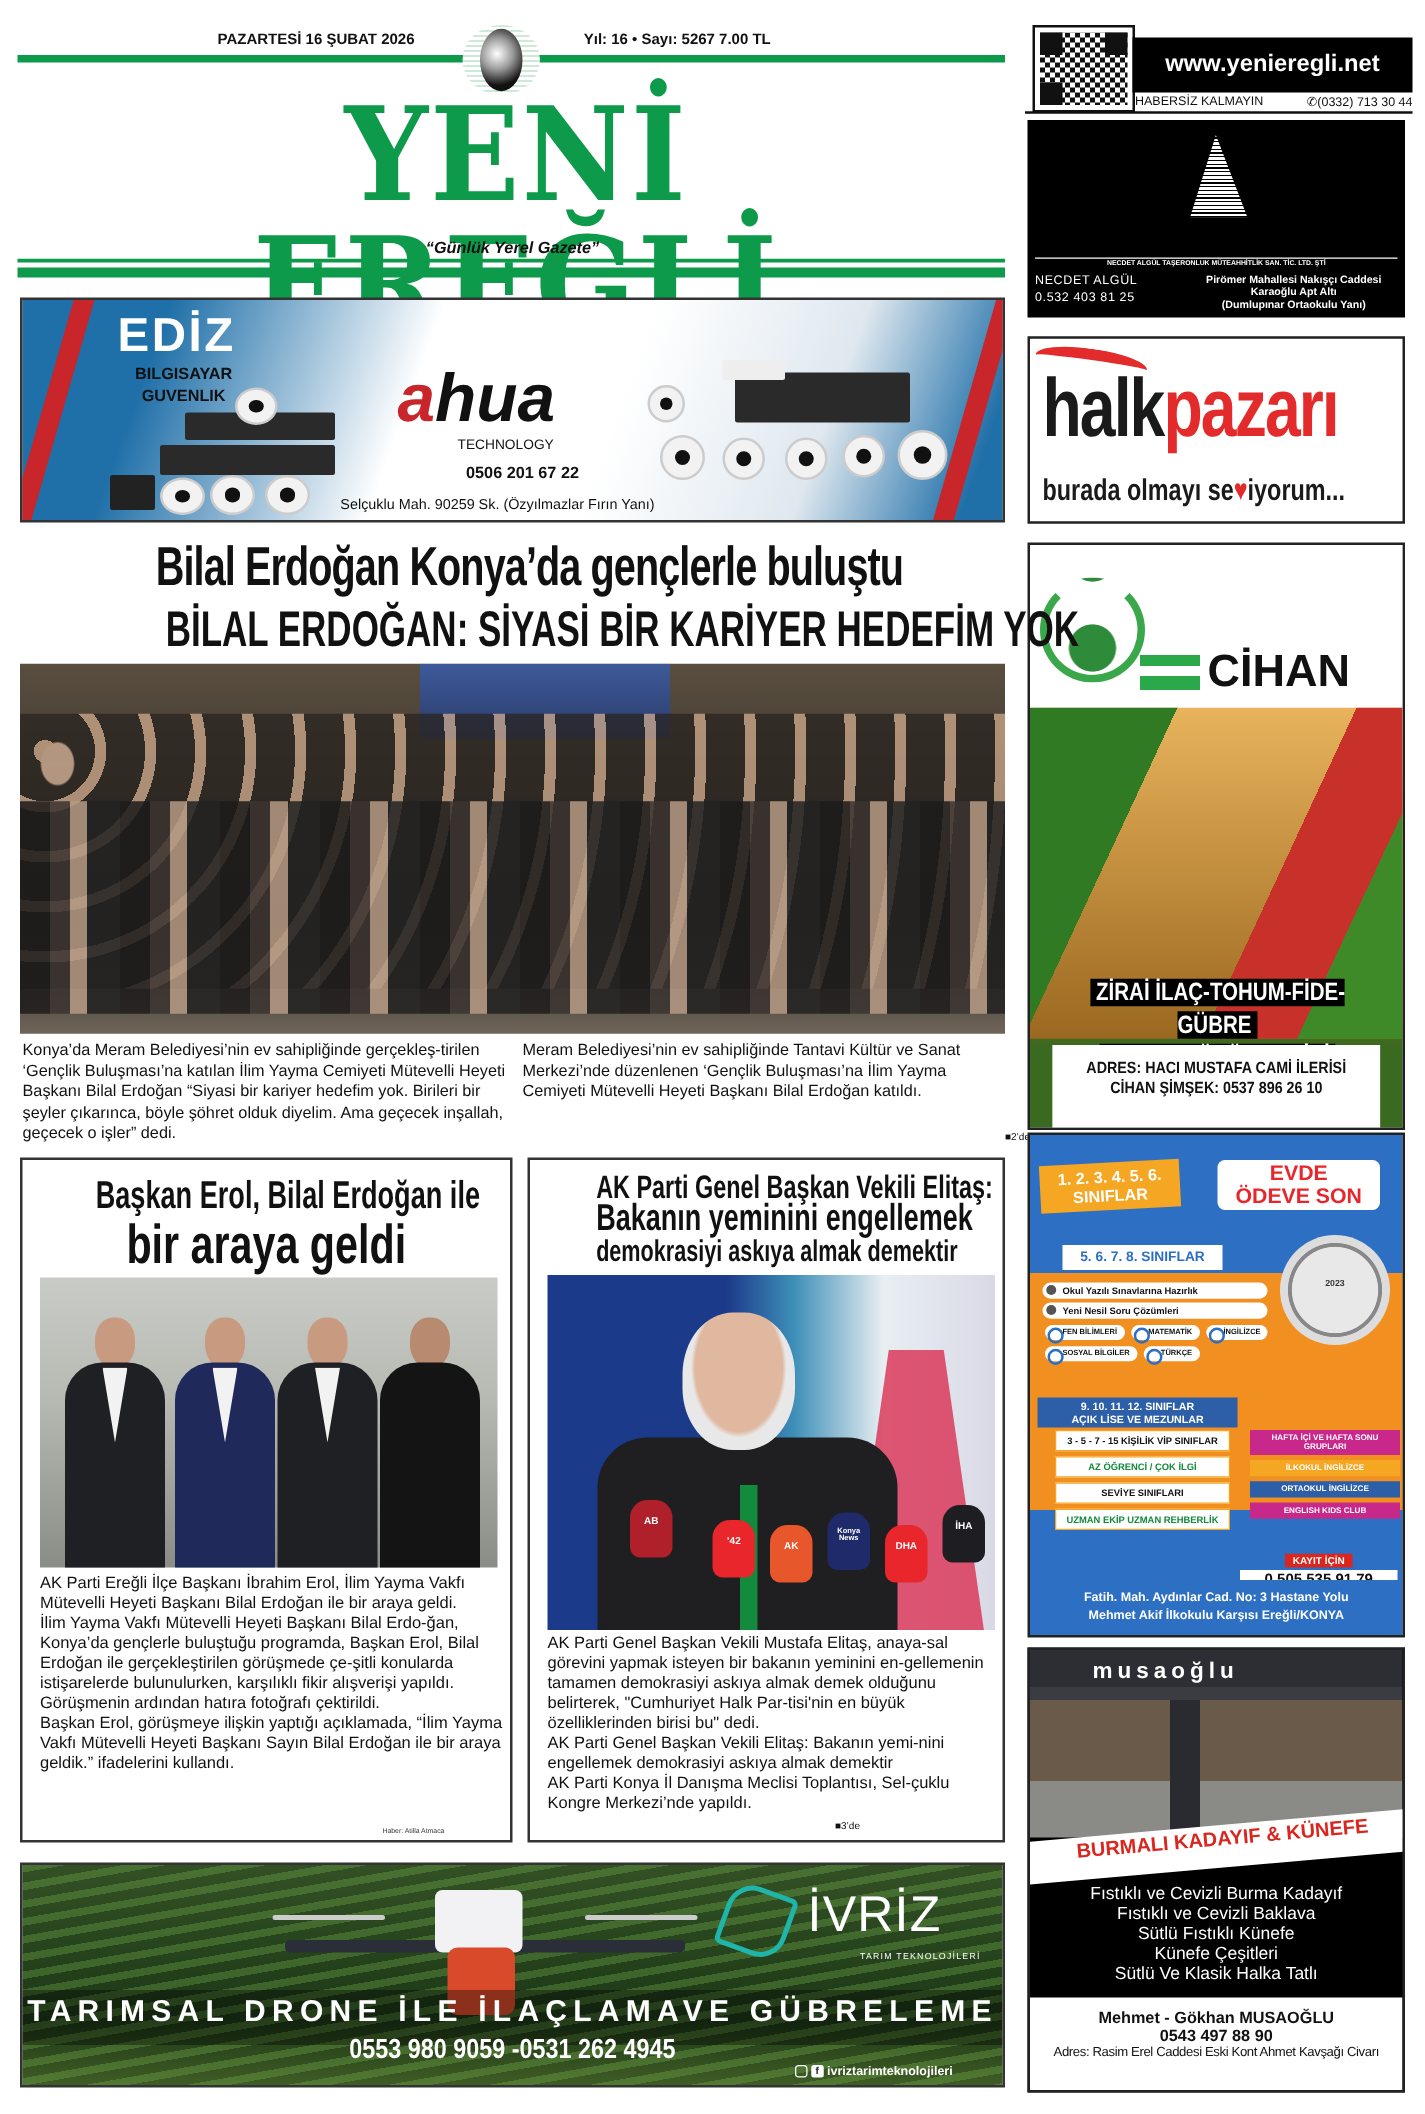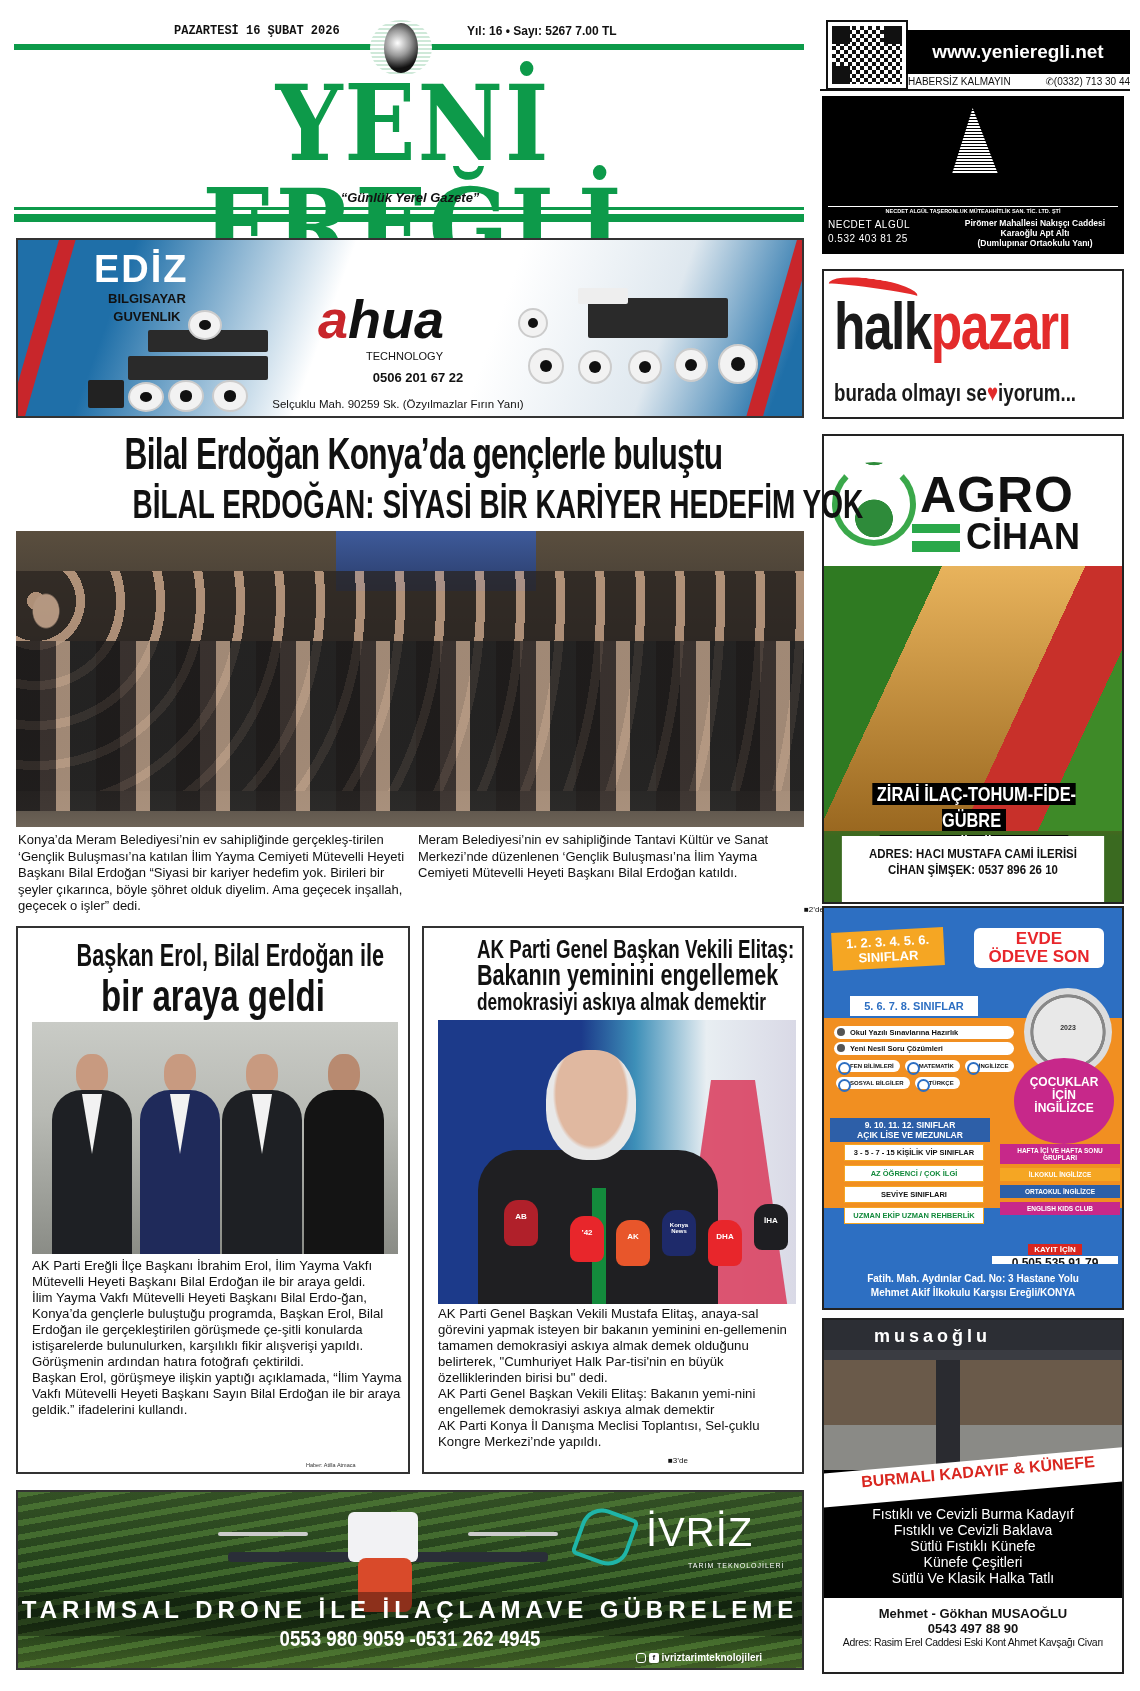--- a/index.html
+++ b/index.html
@@ -1,20 +1,20 @@
 <!DOCTYPE html>
 <html><head>
 <meta charset="utf-8">
 <style>
   * { box-sizing: border-box; margin: 0; padding: 0; }
   body { width: 1140px; height: 1691px; background: #ffffff; position: relative; overflow: hidden; font-family: "Liberation Sans", sans-serif; color: #111; }
   .abs { position: absolute; }
 
   
-  .mast-date { left: 150px; top: 24px; font-size: 12px; font-weight: bold; font-family: Liberation Mono, monospace; padding-left: 24px; }
+  .mast-date { left: 150px; top: 24px; font-size: 12px; font-weight: bold; font-family: Liberation Sans, sans-serif; padding-left: 24px; }
   .mast-issue { left: 467px; top: 24px; font-size: 12px; font-weight: bold; }
   .mast-line-top { left: 14px; top: 44px; width: 790px; height: 6px; background: #0d9a4a; }
   .globe { left: 370px; top: 20px; width: 62px; height: 56px; border-radius: 50%;
     background: repeating-linear-gradient(180deg, #cfe9d9 0 2px, #ffffff 2px 4px); display:flex; align-items:center; justify-content:center; }
   .globe-inner { width: 34px; height: 50px; border-radius: 50%; background: radial-gradient(circle at 40% 40%, #ffffff 0%, #9a9a9a 35%, #111 70%); }
   .mast-title { left: 28px; top: 72px; width: 770px; text-align: center; font-family: "DejaVu Serif", serif; font-weight: bold; font-size: 104px; letter-spacing: 2px; color: #0d9a4a; transform: scaleX(0.9); transform-origin: center; line-height: 1; }
   .mast-tagline { left: 0; top: 190px; width: 820px; text-align: center; font-size: 13px; font-weight: bold; font-style: italic; }
   .mast-line-b1 { left: 14px; top: 207px; width: 790px; height: 3px; background: #0d9a4a; }
   .mast-line-b2 { left: 14px; top: 214px; width: 790px; height: 8px; background: #0d9a4a; }
 
@@ -212,21 +212,20 @@
 <div class="abs halk">
   <div class="abs halk-swoosh"></div>
   <div class="abs halk-logo"><span class="h1">halk</span><span class="h2">pazarı</span></div>
   <div class="abs halk-tag"><span>burada olmayı se</span><span class="heart">♥</span><span>iyorum...</span></div>
 </div>
 
 <div class="abs agro">
   <div class="abs agro-img"></div>
   <div class="abs" style="left:0;top:0;width:100%;height:130px;background:#fff;"></div>
   <div class="abs agro-wreath"></div>
-  <div class="abs agro-name">AGRO</div>
   <div class="abs agro-bars"></div>
   <div class="abs agro-cihan" style="left:142px;">CİHAN</div>
   <div class="abs agro-banner">
     <div><span>ZİRAİ İLAÇ-TOHUM-FİDE-GÜBRE</span></div>
     <div><span>SAHADA ÜRÜN TAKİBİ</span></div>
   </div>
   <div class="abs agro-footer">
     <div>ADRES: HACI MUSTAFA CAMİ İLERİSİ</div>
     <div>CİHAN ŞİMŞEK: 0537 896 26 10</div>
   </div>
@@ -349,25 +348,20 @@
     <div>Okul Yazılı Sınavlarına Hazırlık</div>
     <div>Yeni Nesil Soru Çözümleri</div>
   </div>
   <div class="abs aka-subjects">
     <span>FEN BİLİMLERİ</span>
     <span>MATEMATİK</span>
     <span>İNGİLİZCE</span>
     <span>SOSYAL BİLGİLER</span>
     <span>TÜRKÇE</span>
   </div>
-  <div class="abs aka-cocuk">
-    <div>ÇOCUKLAR</div>
-      <div>İÇİN</div>
-      <div>İNGİLİZCE</div>
-  </div>
   <div class="abs aka-mezun">
       <div>9. 10. 11. 12. SINIFLAR</div>
       <div>AÇIK LİSE VE MEZUNLAR</div>
     </div>
   <div class="abs aka-left">
     <div>3 - 5 - 7 - 15 KİŞİLİK VİP SINIFLAR</div>
     <div style="color:#138a3c;">AZ ÖĞRENCİ / ÇOK İLGİ</div>
     <div>SEVİYE SINIFLARI</div>
     <div style="color:#138a3c;">UZMAN EKİP UZMAN REHBERLİK</div>
   </div>

